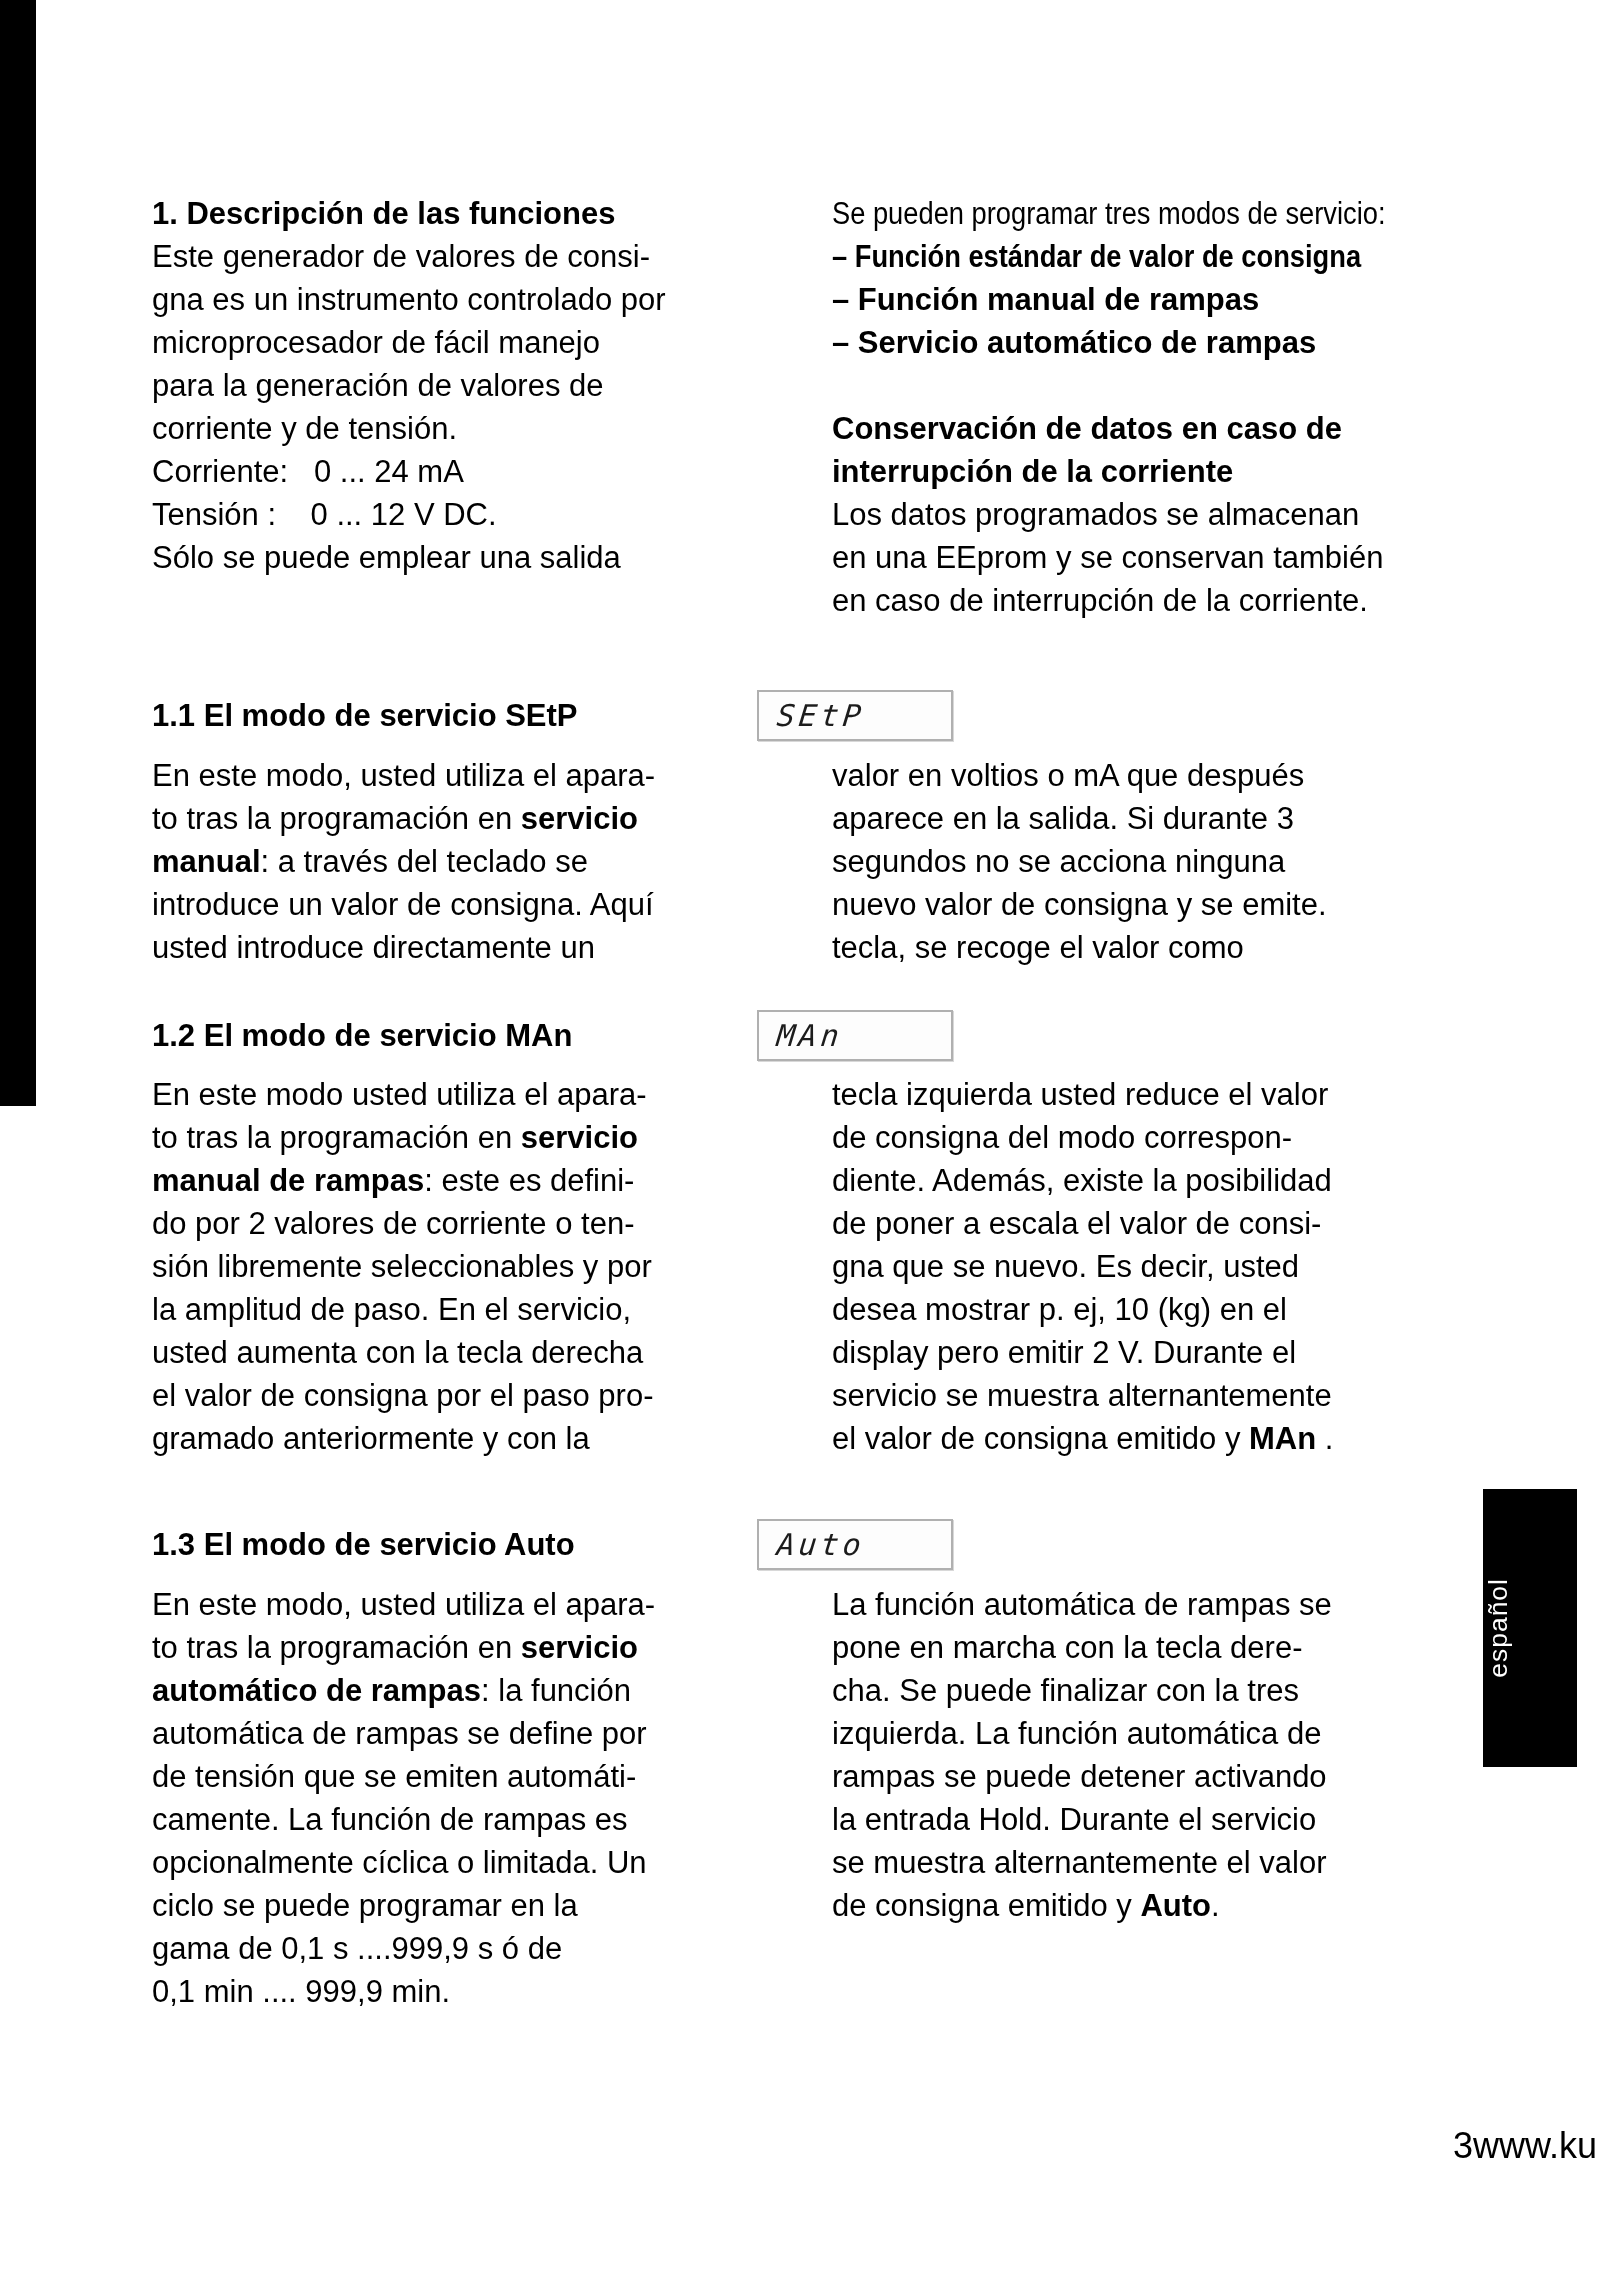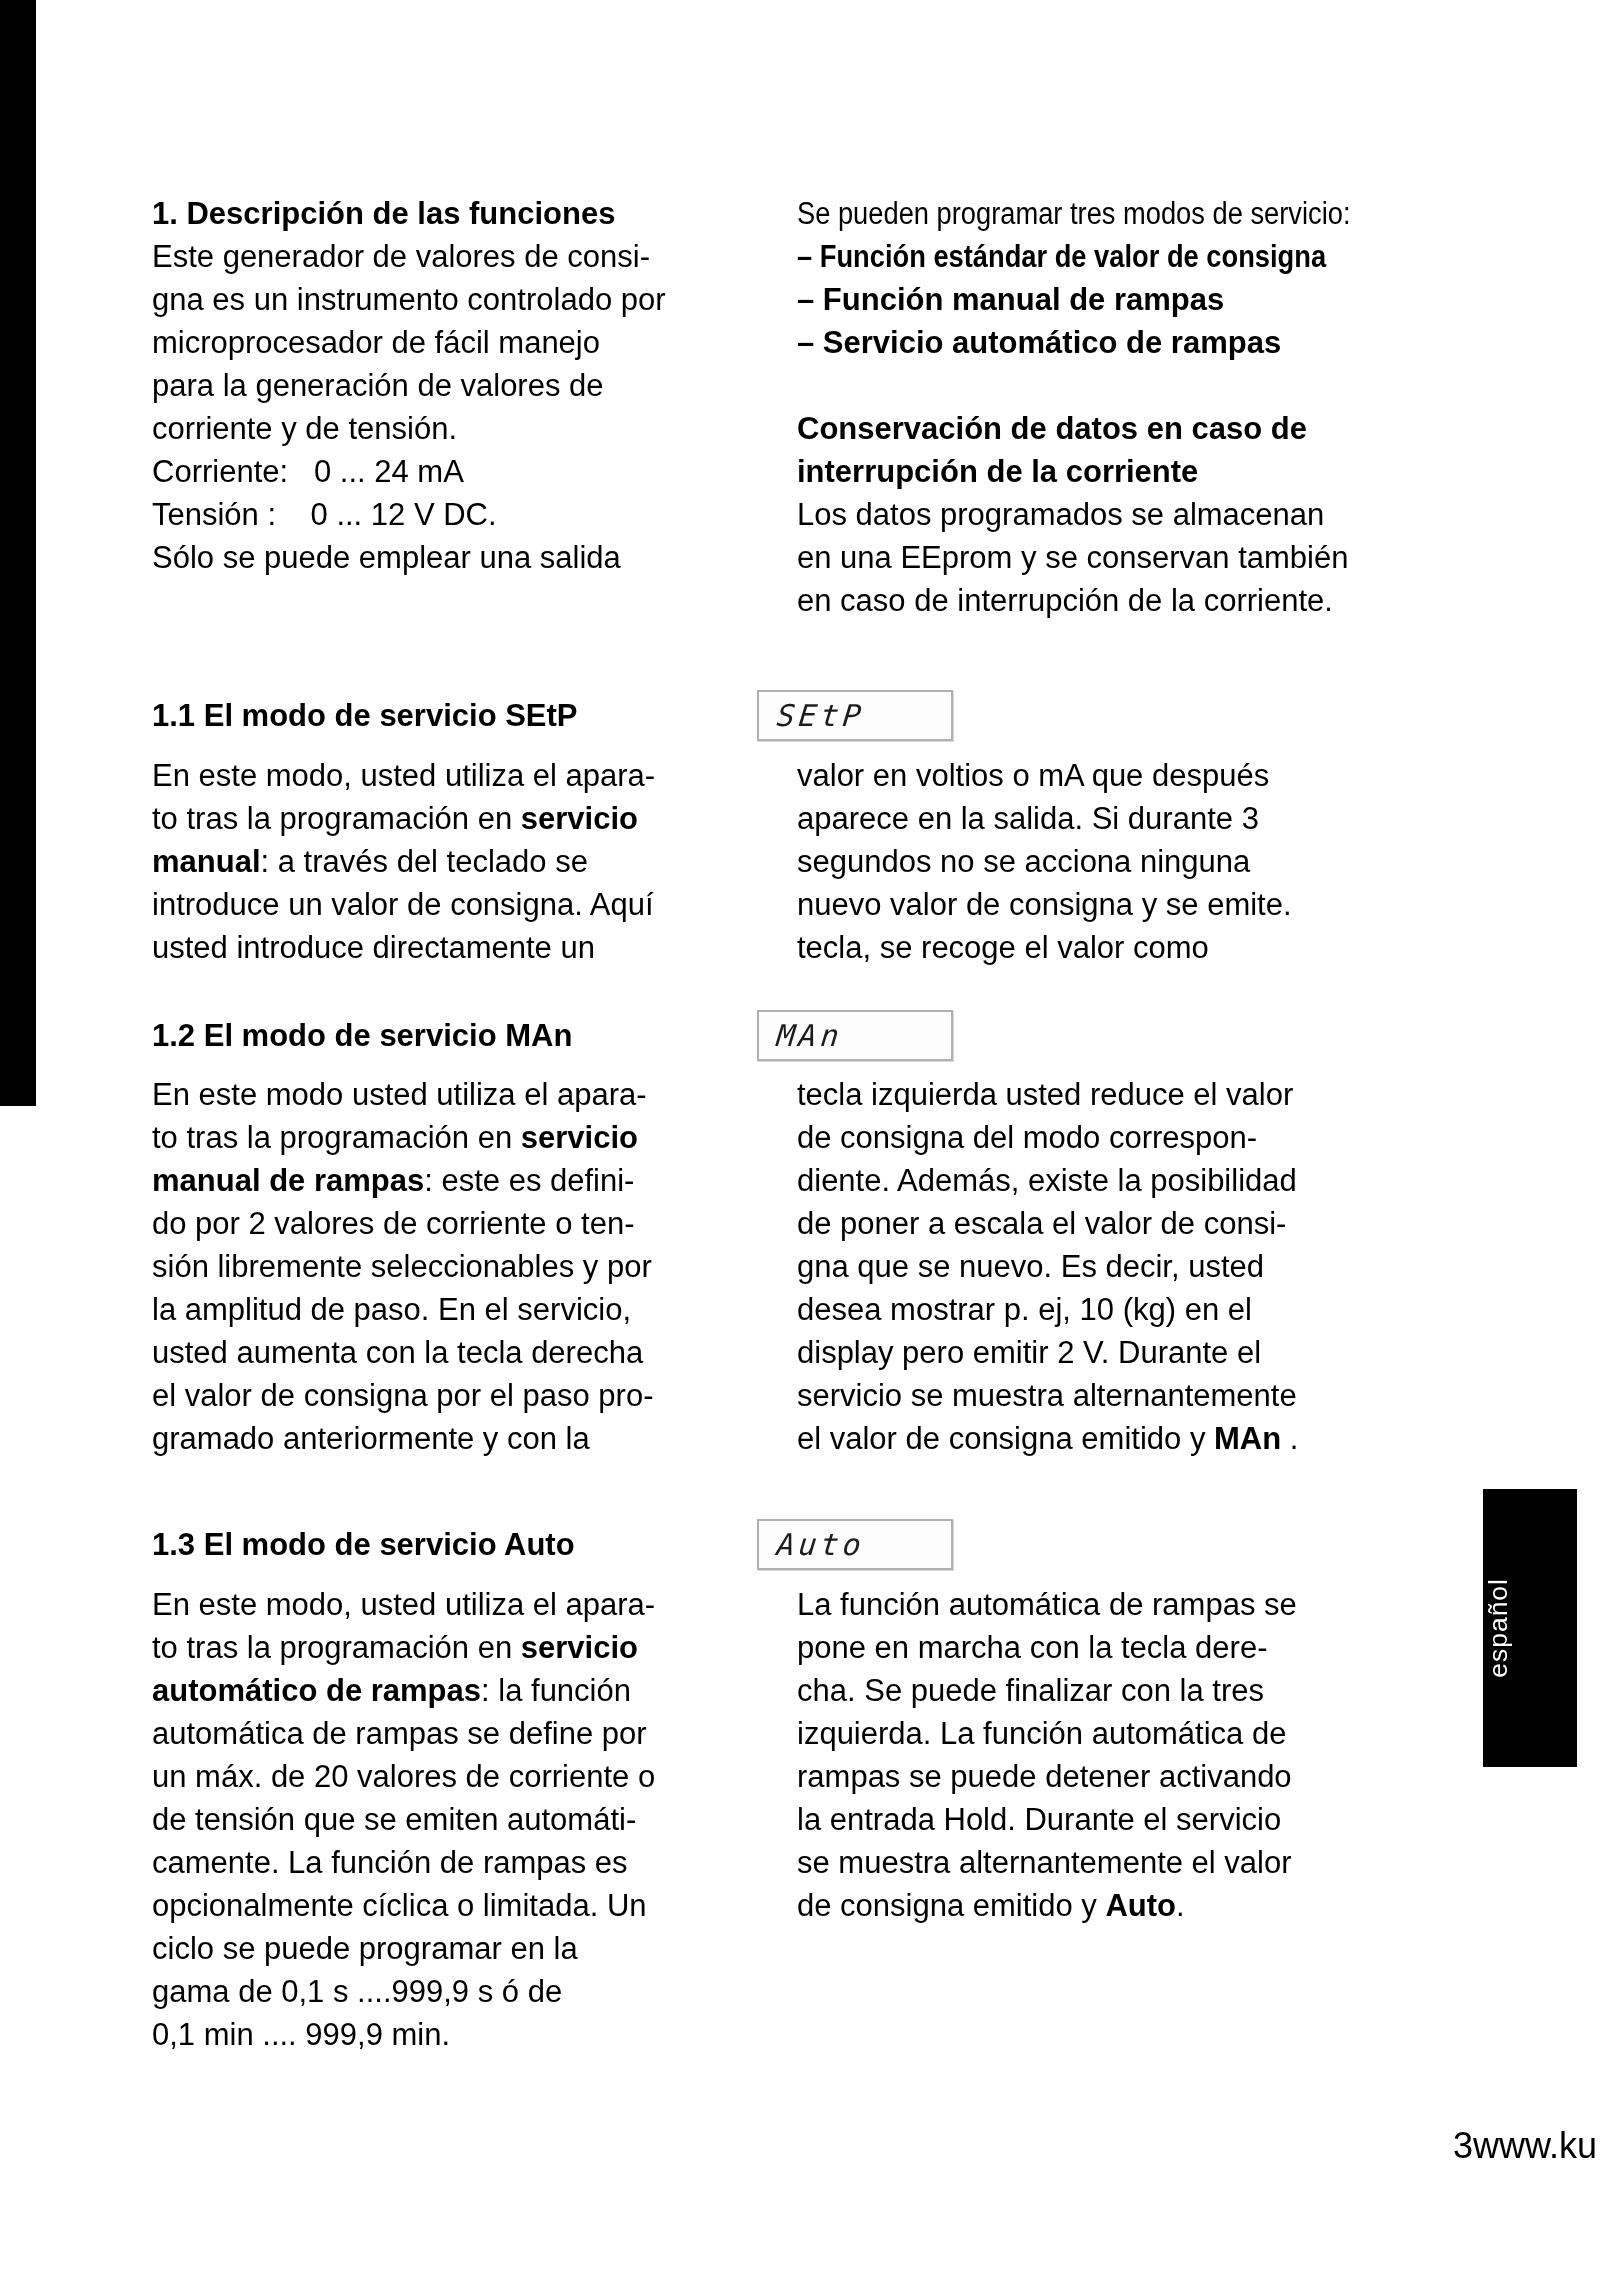--- a/index.html
+++ b/index.html
@@ -18,21 +18,21 @@
     width: 36px; height: 1106px;
     background: #000;
   }
   .content {
     position: absolute;
     left: 152px; top: 192px;
     width: 1325px;
     font-size: 31px;
     line-height: 43px;
   }
-  .columns { display: flex; }
+  .columns { display: flex; gap: 35px; }
   .col { width: 645px; flex: 0 0 645px; }
   .line { white-space: nowrap; height: 43px; }
   .b { font-weight: 700; }
   .cond {
     display: inline-block;
     transform: scaleX(0.88);
     transform-origin: left center;
   }
   .sec-head {
     display: flex;
@@ -191,21 +191,20 @@
         <div class="lcd">
           <span class="lcd-text">Auto</span>
         </div>
       </div>
       <div class="columns sec-body">
         <div class="col">
             <div class="line"><span>En este modo, usted utiliza el apara-</span></div>
             <div class="line"><span>to tras la programación en </span><span class="b">servicio</span></div>
             <div class="line"><span class="b">automático de rampas</span><span>: la función</span></div>
             <div class="line"><span>automática de rampas se define por</span></div>
-            <div class="line"><span>un máx. de 20 valores de corriente o</span></div>
             <div class="line"><span>de tensión que se emiten automáti-</span></div>
             <div class="line"><span>camente. La función de rampas es</span></div>
             <div class="line"><span>opcionalmente cíclica o limitada. Un</span></div>
             <div class="line"><span>ciclo se puede programar en la</span></div>
             <div class="line"><span>gama de 0,1 s ....999,9 s ó de</span></div>
             <div class="line"><span>0,1 min .... 999,9 min.</span></div>
           </div>
         <div class="col">
             <div class="line"><span>La función automática de rampas se</span></div>
             <div class="line"><span>pone en marcha con la tecla dere-</span></div>

